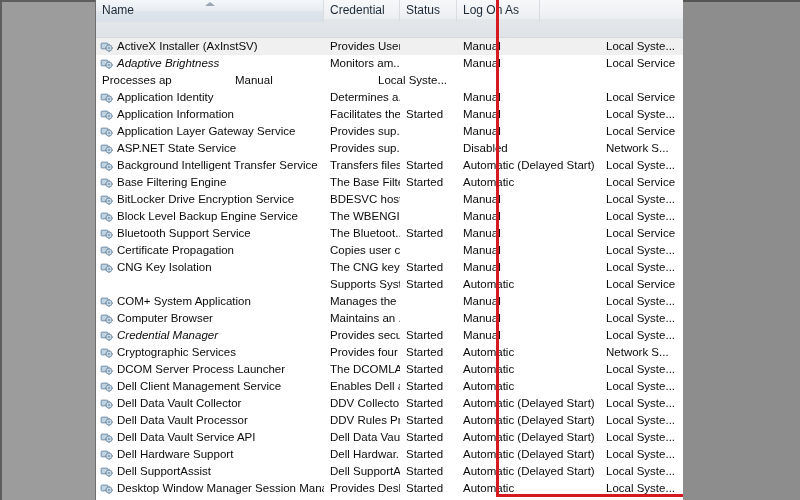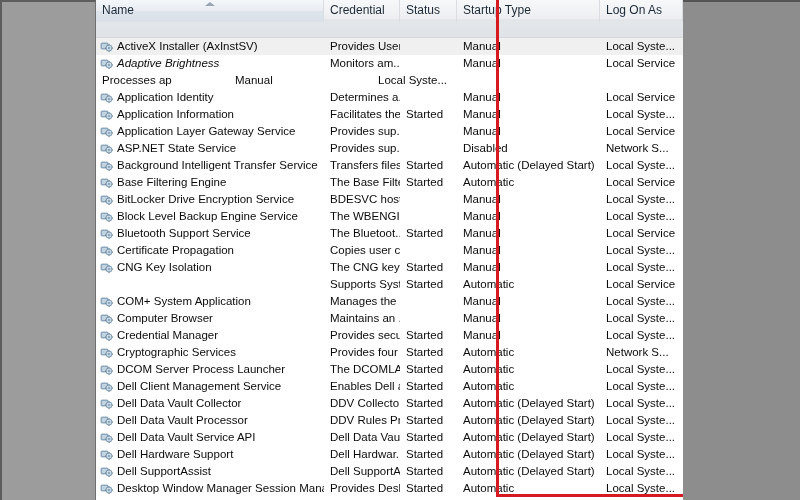--- a/index.html
+++ b/index.html
@@ -154,21 +154,20 @@
   <div class="bg-right">
     <div class="bg-right-inner"></div>
   </div>
 
   <div id="listview">
 
     <div id="header">
         <div class="hcell sorted" style="width: 228px;"><span>Name</span><span class="sort-arrow"></span></div>
         <div class="hcell" style="width: 76px;"><span>Credential</span></div>
         <div class="hcell" style="width: 57px;"><span>Status</span></div>
-        <div class="hcell" style="width: 143px;"><span>Startup Type</span></div>
         <div class="hcell" style="width: 83px;"><span>Log On As</span></div>
       </div>
 
     <div id="rows">
         <div class="row selected">
           <div class="cell cell-name" style="width: 228px; min-width: 228px;">
             <span class="svc-icon">
               <svg width="13" height="13" viewBox="0 0 13 13">
                 <rect x="1" y="3" width="7" height="6" rx="1" fill="#9fb8cc" stroke="#6d8ba3" stroke-width="0.7"></rect>
                 <rect x="2" y="4.5" width="5" height="1" fill="#e8f0f6"></rect>
@@ -518,21 +517,21 @@
               </svg>
             </span>
             <span>Computer Browser</span>
           </div>
           <div class="cell" style="width: 76px; min-width: 76px;"><span>Maintains an ...</span></div>
           <div class="cell" style="width: 57px; min-width: 57px;"><span></span></div>
           <div class="cell" style="width: 143px; min-width: 143px;"><span>Manual</span></div>
           <div class="cell" style="width: 83px; min-width: 83px;"><span>Local Syste...</span></div>
         </div>
         <div class="row">
-          <div class="cell cell-name" style="width: 228px; min-width: 228px;">
+          <div class="cell cell-name" style="width: 228px; min-width: 228px; font-style: italic;">
             <span class="svc-icon">
               <svg width="13" height="13" viewBox="0 0 13 13">
                 <rect x="1" y="3" width="7" height="6" rx="1" fill="#9fb8cc" stroke="#6d8ba3" stroke-width="0.7"></rect>
                 <rect x="2" y="4.5" width="5" height="1" fill="#e8f0f6"></rect>
                 <rect x="2" y="6.5" width="5" height="1" fill="#e8f0f6"></rect>
                 <circle cx="9" cy="8" r="3.1" fill="#c7d9e6" stroke="#5f7d94" stroke-width="0.7"></circle>
                 <circle cx="9" cy="8" r="1.1" fill="#7f9bb0"></circle>
                 <rect x="8.6" y="3.9" width="0.9" height="1.4" fill="#5f7d94"></rect>
                 <rect x="8.6" y="10.7" width="0.9" height="1.4" fill="#5f7d94"></rect>
                 <rect x="5.0" y="7.6" width="1.4" height="0.9" fill="#5f7d94"></rect>

